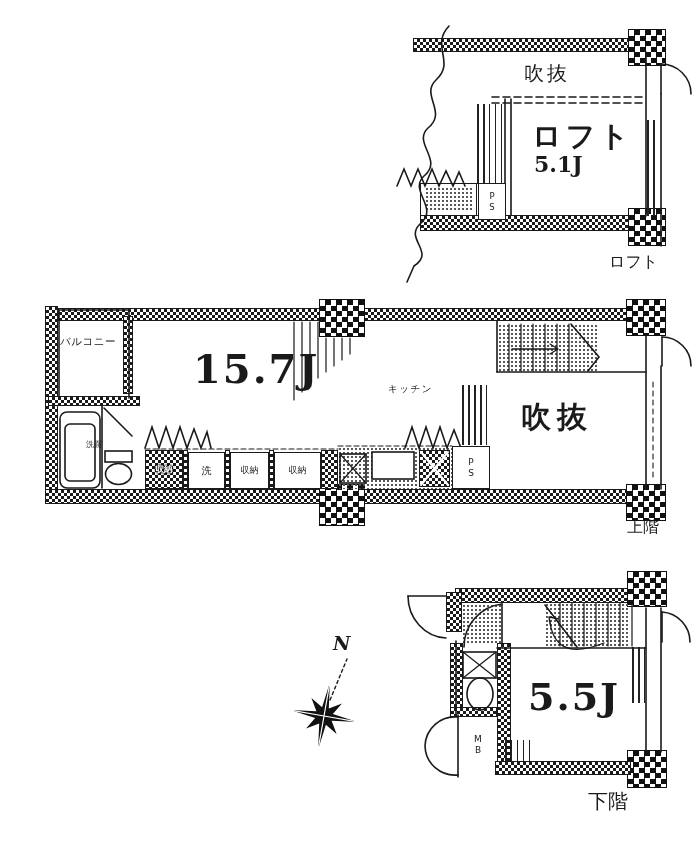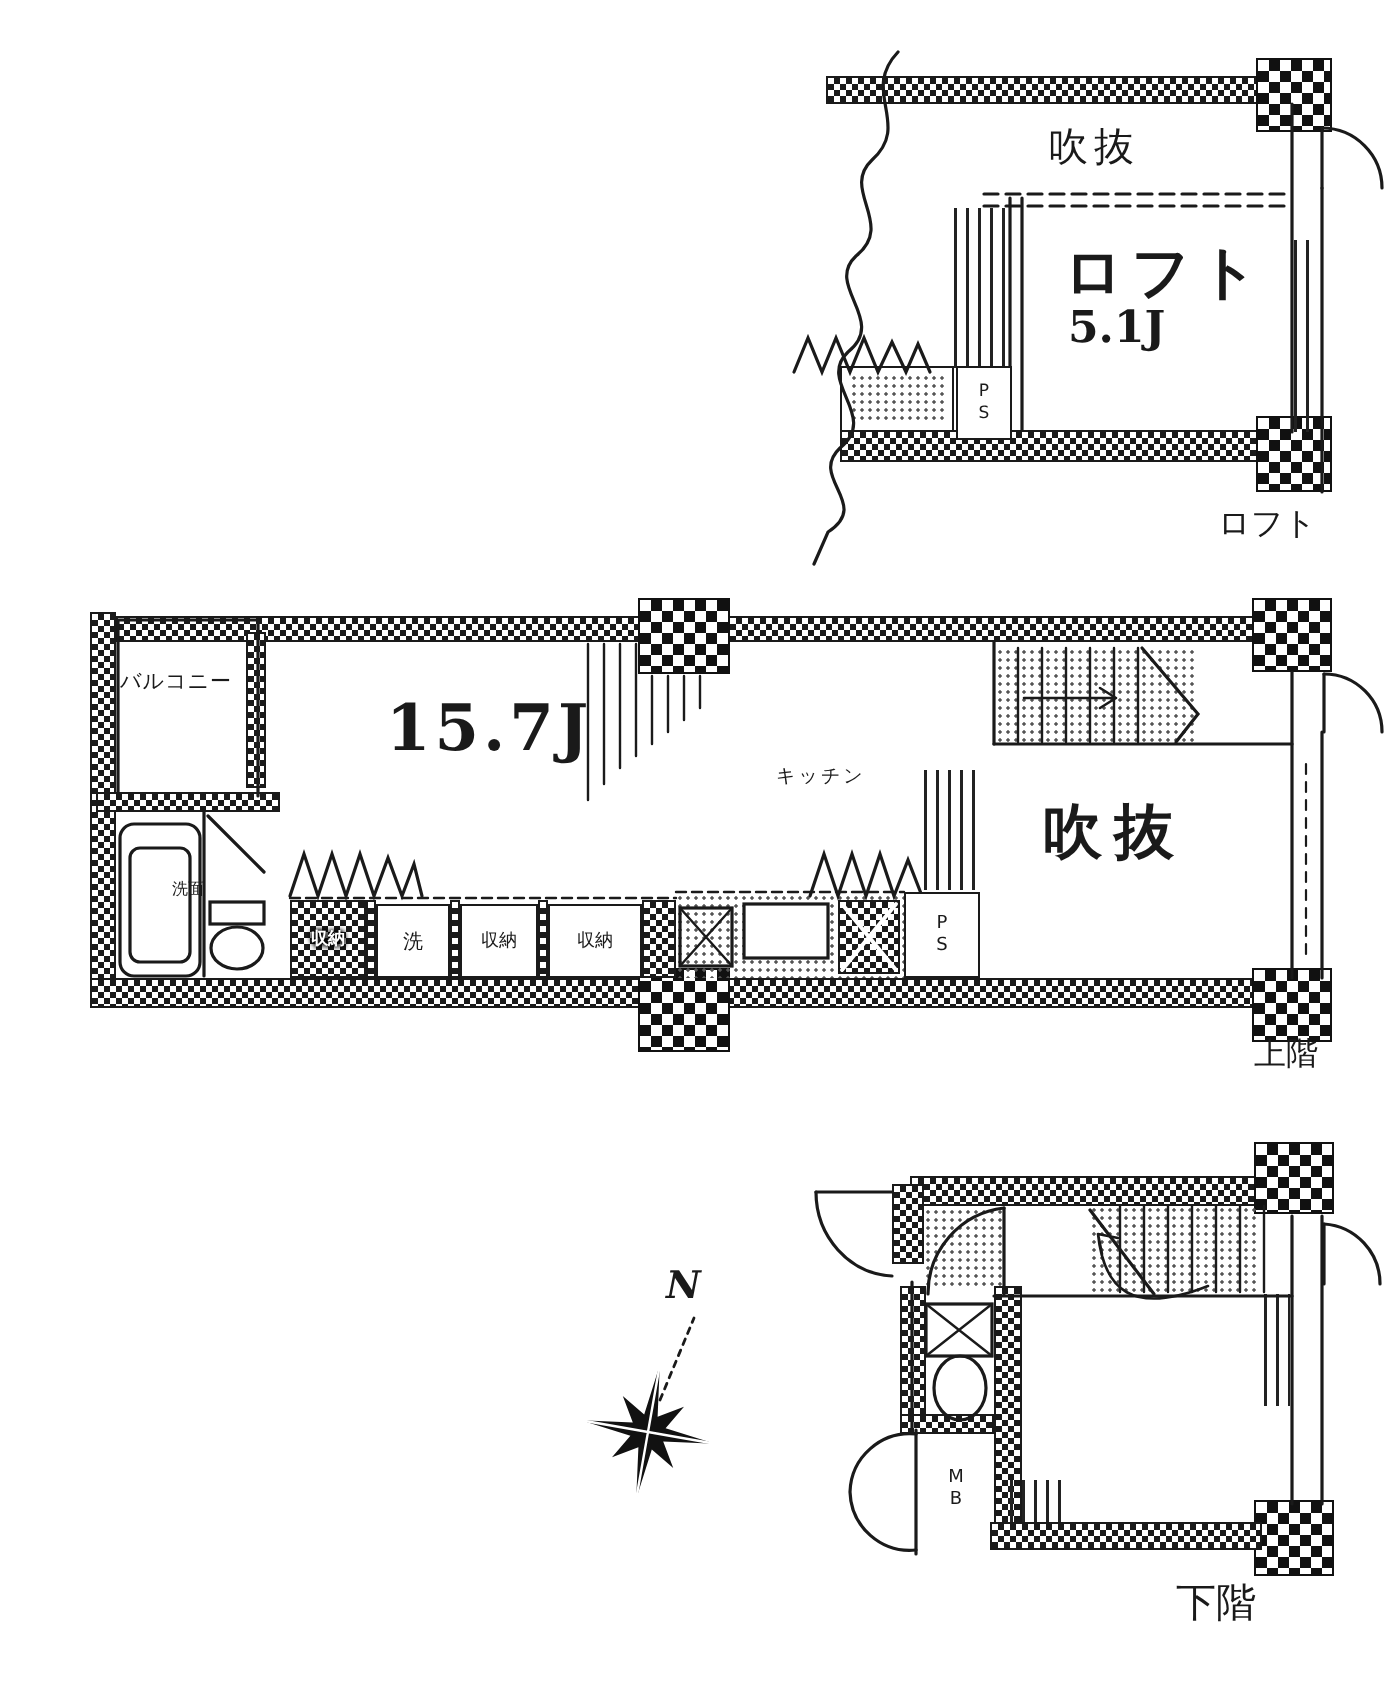--- a/index.html
+++ b/index.html
@@ -157,29 +157,30 @@
 
   <div class="lbl" style="left:524px;top:63px;font-size:20px;letter-spacing:3px">吹抜</div>
   <div class="lbl" style="left:532px;top:121px;font-size:29px;font-weight:600;letter-spacing:4px">ロフト</div>
   <div class="lbl serif" style="left:534px;top:153px;font-size:22px">5.1J</div>
   <div class="abs box cell" style="left:478px;top:183px;width:28px;height:37px">
     <span class="vtext" style="font-size:8.5px">PS</span>
   </div>
   <div class="lbl" style="left:609px;top:254px;font-size:16px">ロフト</div>
 
   <div class="lbl" style="left:60px;top:336px;font-size:10.5px;letter-spacing:0.5px">バルコニー</div>
-  <div class="lbl serif" style="left:193px;top:348px;font-size:32px;letter-spacing:2px">15.7J</div>
+  <div class="lbl serif" style="left:193px;top:348px;font-size:40px;letter-spacing:2px">15.7J</div>
   <div class="lbl" style="left:388px;top:384px;font-size:9.5px;letter-spacing:1.5px">キッチン</div>
   <div class="lbl" style="left:521px;top:401px;font-size:30px;font-weight:600;letter-spacing:6px">吹抜</div>
   <div class="lbl" style="left:86px;top:441px;font-size:8px">洗面</div>
   <div class="abs box cell" style="left:452px;top:446px;width:38px;height:43px">
     <span class="vtext" style="font-size:9px">PS</span>
   </div>
   <div class="lbl" style="left:627px;top:519px;font-size:16px">上階</div>
 
+  <div class="lbl serif" style="left:528px;top:677px;font-size:38px;letter-spacing:2px">5.5J</div>
   <div class="abs cell" style="left:460px;top:720px;width:36px;height:50px">
     <span class="vtext" style="font-size:9px">MB</span>
   </div>
   <div class="lbl" style="left:588px;top:791px;font-size:20px">下階</div>
 
   <div class="lbl serif" style="left:333px;top:634px;font-size:19px;font-style:italic">N</div>
 
 </div>
 
 </body></html>

